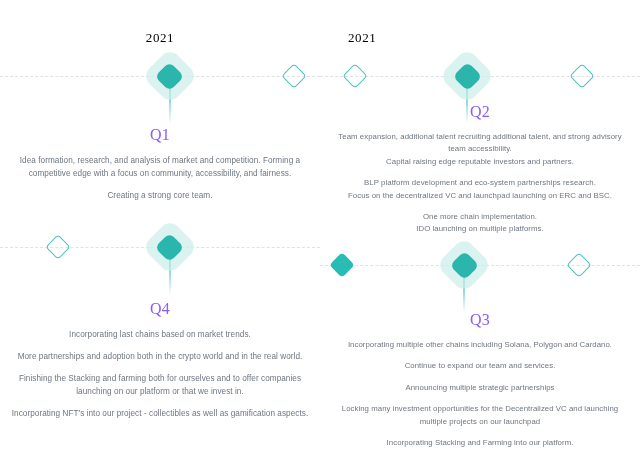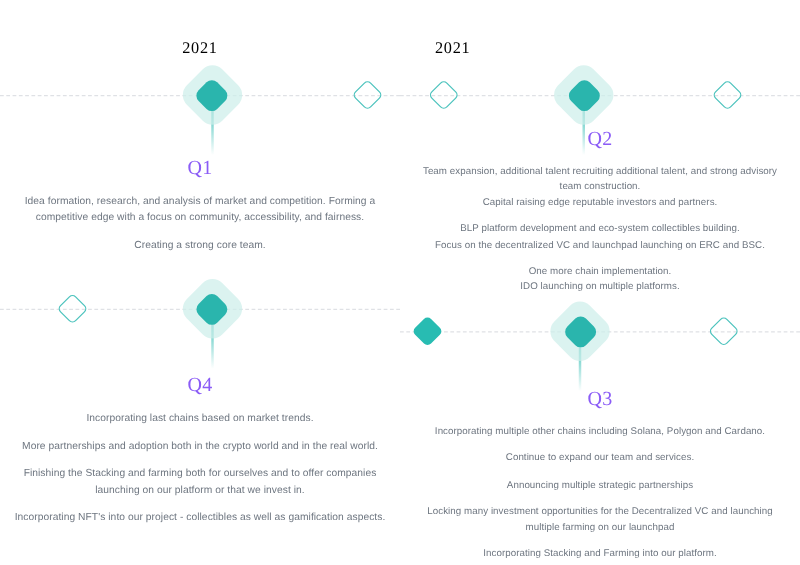--- a/index.html
+++ b/index.html
@@ -212,25 +212,25 @@
       </div>
       <div class="marker" style="left:82%">
         <div class="diamond-hollow"></div>
       </div>
     </div>
     <div class="content content-tr">
       <div class="q-title">Q2</div>
       <div class="q-lines">
         <div class="para">
           <div>Team expansion, additional talent recruiting additional talent, and strong advisory</div>
-          <div>team construction.</div>
+          <div>team accessibility.</div>
           <div>Capital raising edge reputable investors and partners.</div>
         </div>
         <div class="para">
-          <div>BLP platform development and eco-system collectibles building.</div>
+          <div>BLP platform development and eco-system partnerships research.</div>
           <div>Focus on the decentralized VC and launchpad launching on ERC and BSC.</div>
         </div>
         <div class="para">
           <div>One more chain implementation.</div>
           <div>IDO launching on multiple platforms.</div>
         </div>
       </div>
     </div>
   </section>
 
@@ -288,21 +288,21 @@
           <div>Incorporating multiple other chains including Solana, Polygon and Cardano.</div>
         </div>
         <div class="para">
           <div>Continue to expand our team and services.</div>
         </div>
         <div class="para">
           <div>Announcing multiple strategic partnerships</div>
         </div>
         <div class="para">
           <div>Locking many investment opportunities for the Decentralized VC and launching</div>
-          <div>multiple farming on our launchpad</div>
+          <div>multiple projects on our launchpad</div>
         </div>
         <div class="para">
           <div>Incorporating Stacking and Farming into our platform.</div>
         </div>
       </div>
     </div>
   </section>
 
 </div>
 

